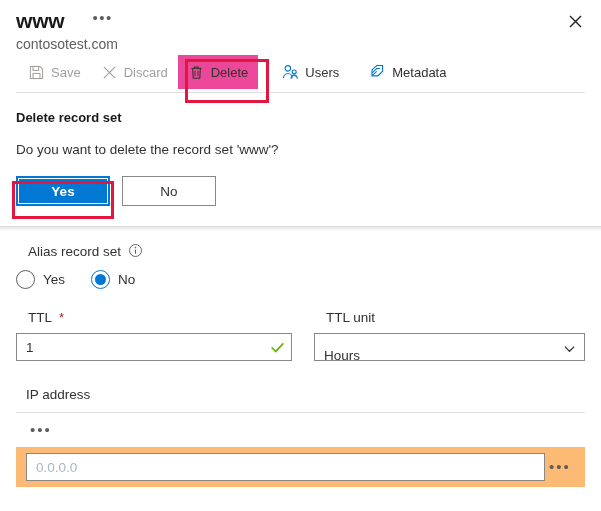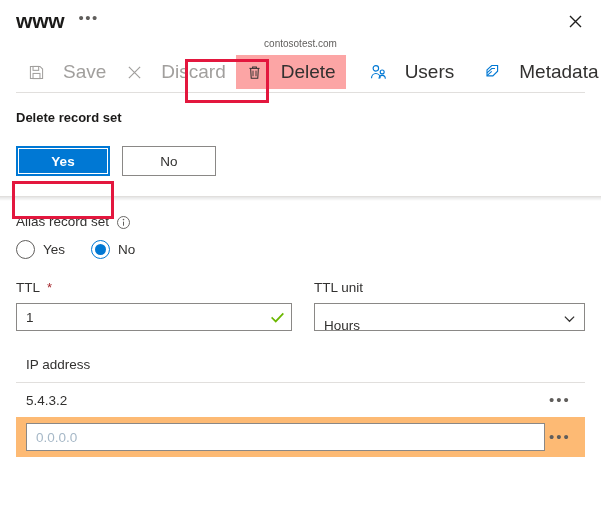--- a/index.html
+++ b/index.html
@@ -19,43 +19,42 @@
   
   .header {
     position: relative;
     padding: 8px 16px 0 16px;
     height: 52px;
     box-sizing: border-box;
   }
   .title-row {
     display: flex;
     align-items: center;
-    gap: 14px;
+    gap: 28px;
   }
   .page-title {
     font-size: 21px;
     font-weight: bold;
     color: #1b1a19;
     letter-spacing: -0.2px;
     line-height: 26px;
   }
   .title-ellipsis {
     color: #605e5c;
     font-size: 15px;
     letter-spacing: 1.5px;
     line-height: 12px;
     padding-bottom: 6px;
     cursor: pointer;
   }
   .subtitle {
-    font-size: 10px;
+    font-size: 14px;
     color: #605e5c;
     margin-top: 2px;
     line-height: 16px;
-    text-align: center;
   }
   .close-btn {
     position: absolute;
     top: 9px;
     right: 14px;
     width: 24px;
     height: 24px;
     display: flex;
     align-items: center;
     justify-content: center;
@@ -68,43 +67,43 @@
     position: relative;
     height: 40px;
     display: flex;
     align-items: center;
     padding-left: 18px;
     box-sizing: border-box;
   }
   .cmd {
     display: flex;
     align-items: center;
-    gap: 18px;
+    gap: 6px;
     height: 34px;
     padding: 0 10px;
-    font-size: 19px;
+    font-size: 13px;
     color: #323130;
     cursor: pointer;
     white-space: nowrap;
   }
   .cmd.disabled {
     color: #a19f9d;
     cursor: default;
   }
   .cmd.disabled svg { stroke: #a19f9d; }
   .cmd-icon {
     display: flex;
     align-items: center;
     justify-content: center;
     width: 17px;
     height: 17px;
     flex: 0 0 auto;
   }
   .cmd.highlighted {
-    background: #fca5a5;
+    background: #ec4899;
   }
   
   .redbox-delete {
     position: absolute;
     left: 185px;
     top: 59px;
     width: 84px;
     height: 44px;
     border: 3px solid #e3173e;
     box-sizing: border-box;
@@ -183,23 +182,24 @@
   }
 
   
   .form {
     padding: 12px 16px 0 16px;
   }
   .field-label {
     font-size: 13.5px;
     color: #323130;
     display: flex;
-    align-items: center;
+    align-items: flex-start;
     gap: 7px;
     line-height: 18px;
+    margin-left: 12px;
   }
   .req-star {
     color: #a4262c;
     font-size: 13px;
   }
   .info-icon {
     display: inline-flex;
     align-items: center;
     justify-content: center;
     cursor: pointer;
@@ -420,20 +420,21 @@
     <span>Metadata</span>
   </div>
 </div>
 
 <div class="redbox-delete"></div>
 
 <div class="divider"></div>
 
 <div class="confirm-pane">
   <div class="confirm-title">Delete record set</div>
+  <div class="confirm-text">Do you want to delete the record set 'www'?</div>
   <div class="confirm-buttons">
     <div class="btn btn-primary">Yes</div>
     <div class="btn btn-secondary">No</div>
   </div>
 </div>
 
 <div class="redbox-yes"></div>
 
 <div class="section-sep"></div>
 
@@ -492,21 +493,20 @@
         </div>
       </div>
     </div>
   </div>
 
   <div class="ip-section">
     <div class="ip-head">IP address</div>
     <div class="ip-head-rule"></div>
 
     <div class="ip-row">
-      <span class="ip-value">5.4.3.2</span>
       <span class="ellipsis-btn">•••</span>
     </div>
 
     <div class="ip-edit-row">
       <div class="input-wrap">
         <input class="text-input" type="text" placeholder="0.0.0.0" style="">
       </div>
       <span class="ellipsis-btn">•••</span>
     </div>
   </div>

